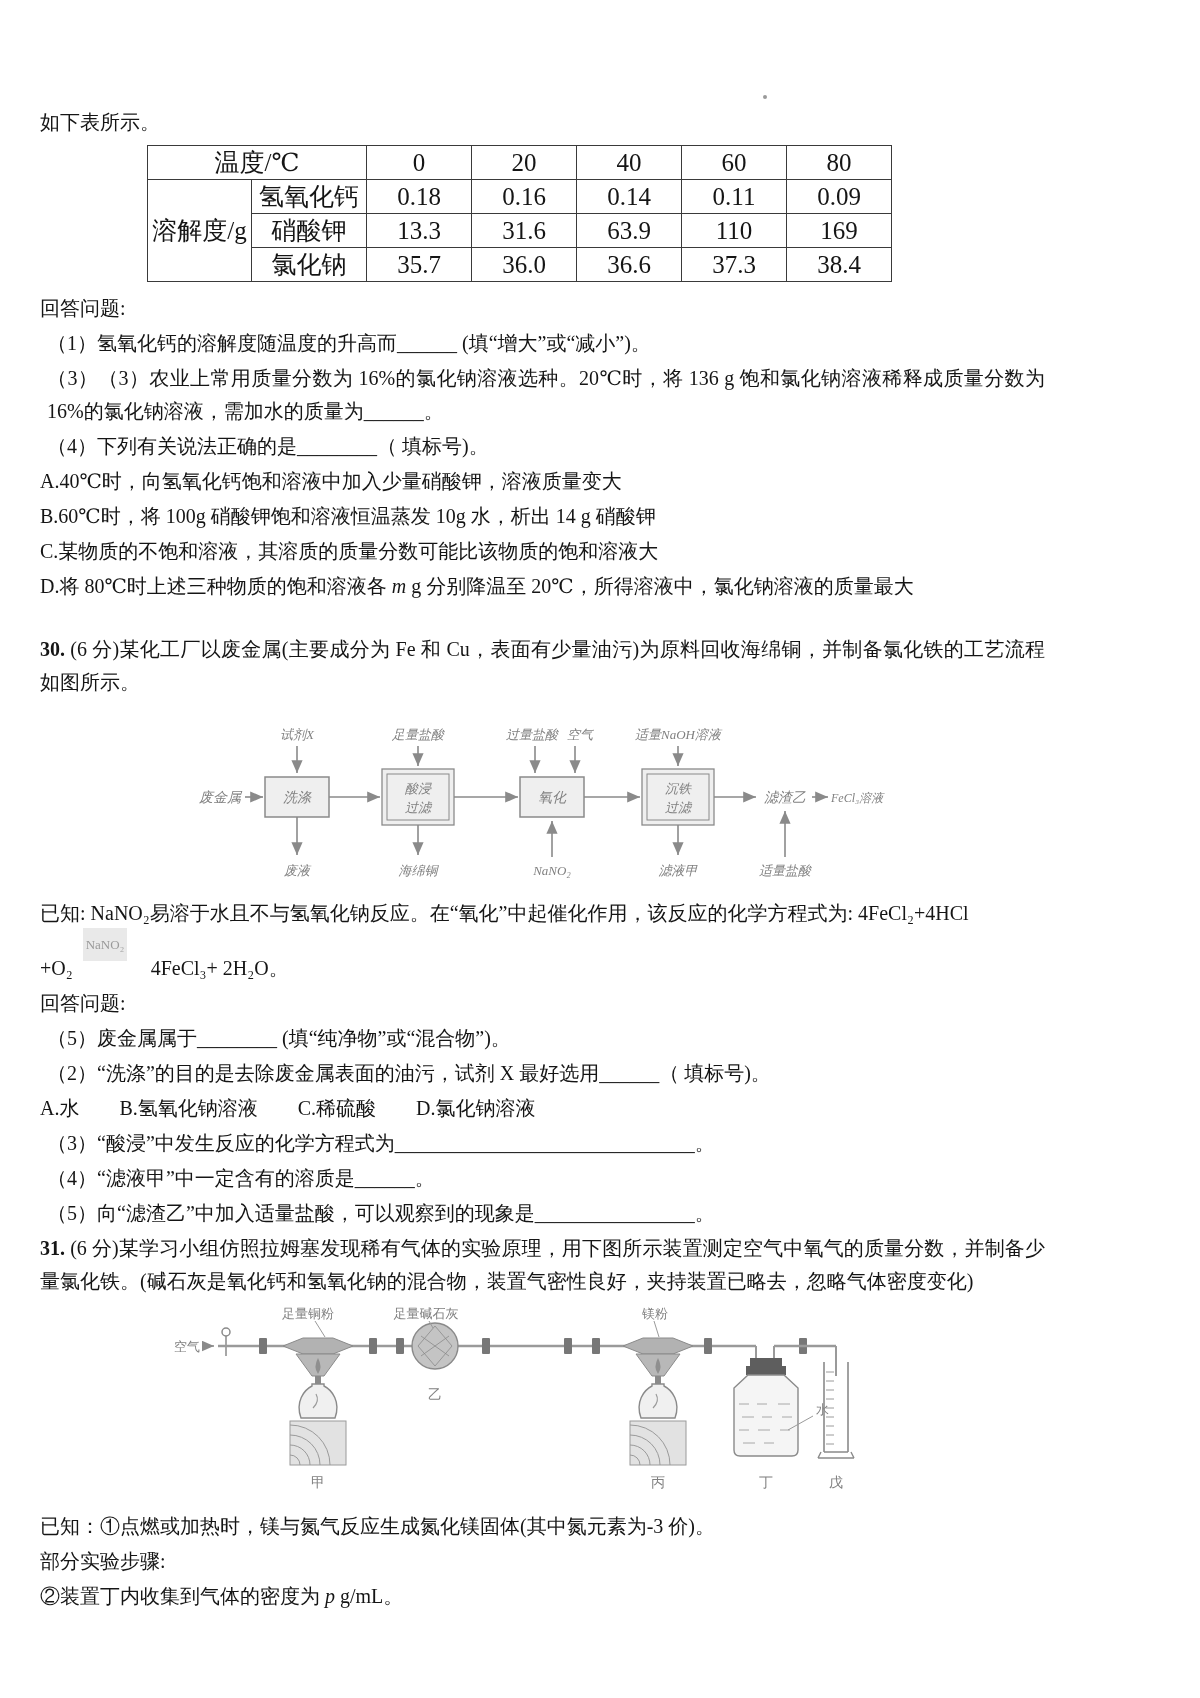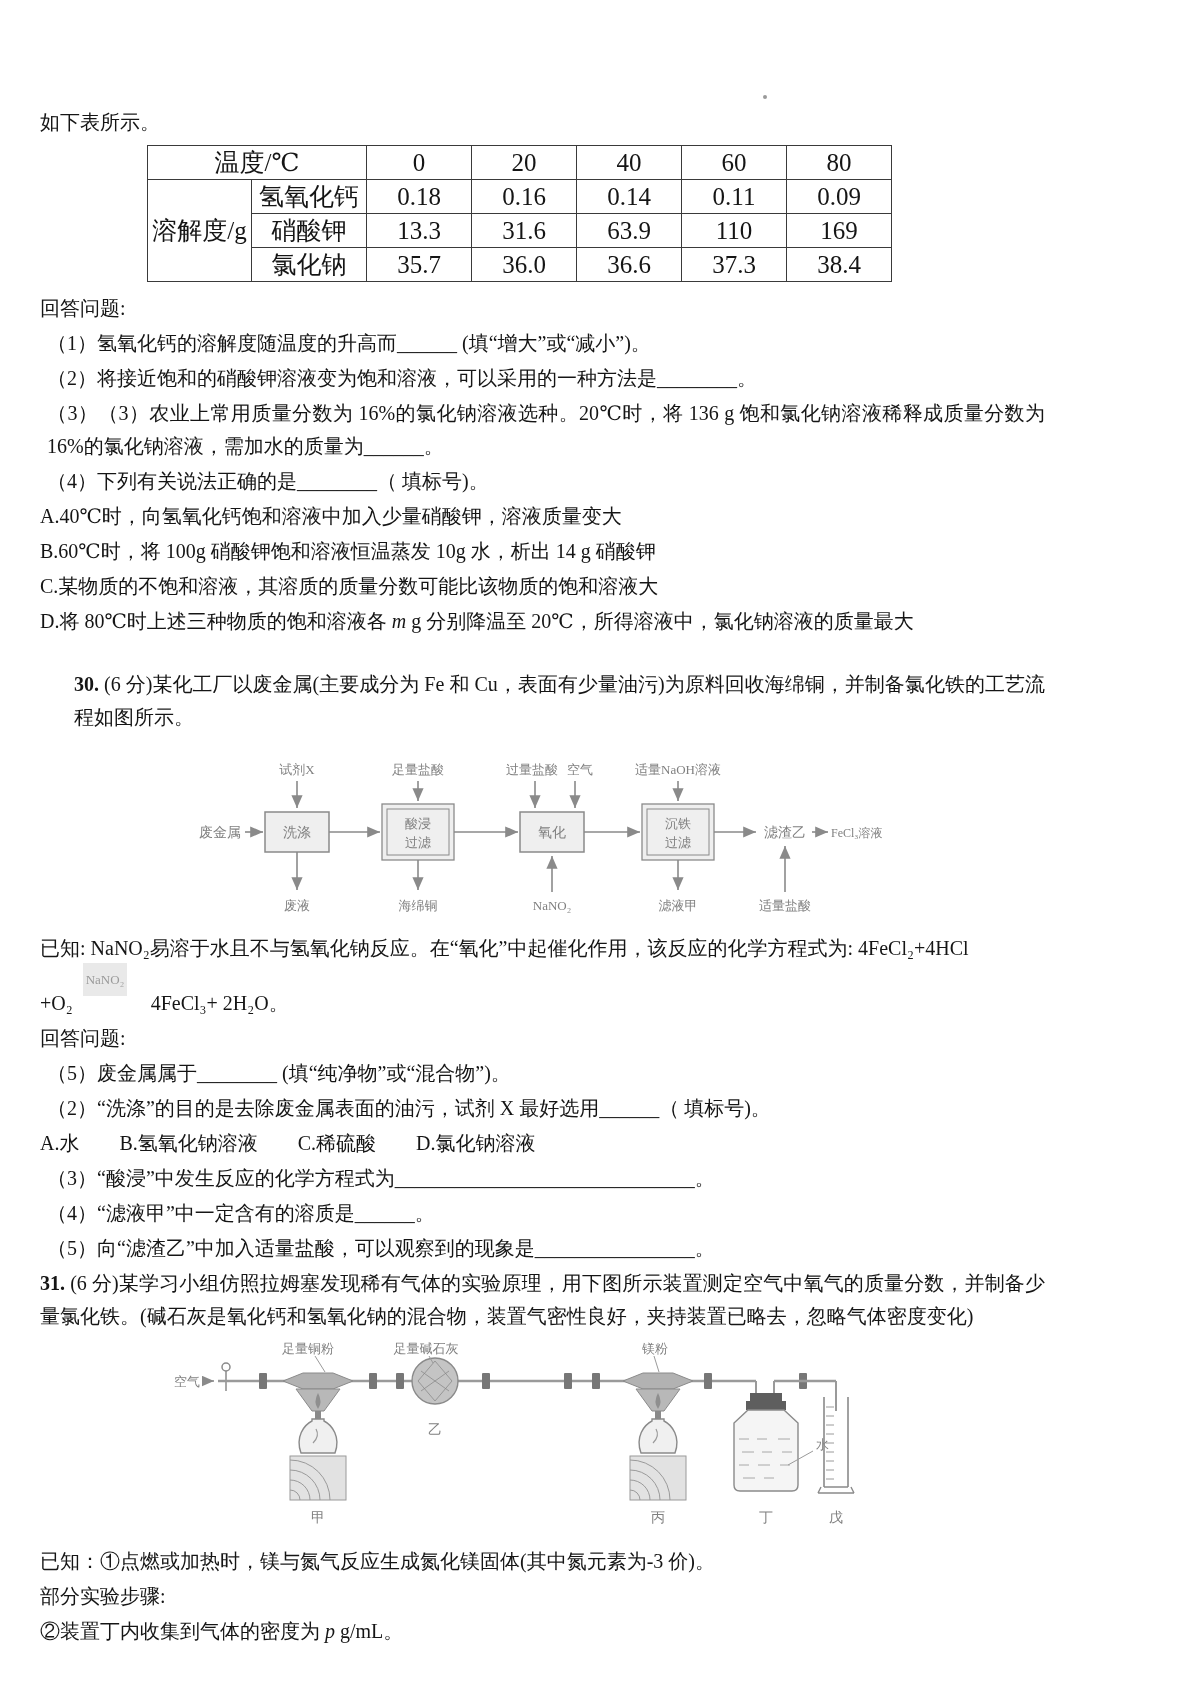--- a/index.html
+++ b/index.html
@@ -13,23 +13,23 @@
   
   table.sol{border-collapse:collapse;margin:6px 0 10px 107px;}
   table.sol td{border:1px solid #3a3a3a;text-align:center;font-size:25px;
                height:29px;padding:0 4px;}
   td.c-head{width:95px;} td.c-sub{width:106px;} td.c-val{width:96px;}
   
   .eqline{margin-top:22px;}
   .cat-wrap{display:inline-block;width:78px;position:relative;height:20px;vertical-align:baseline;}
   .cat{position:absolute;left:10px;top:-27px;font-size:13px;color:#9a9a9a;
        background:#e9e9e9;padding:0 3px;letter-spacing:0;}
-  .gap-top-30{margin-top:30px;margin-left:34px;}
+  .gap-top-30{margin-top:30px;}
   .gap-top-31{}
-  .diagram{margin:10px 0 6px 150px;}
+  .diagram{margin:10px 0 6px 150px;font-style:italic;}
   .diagram2{margin:6px 0 4px 128px;}
   svg text{font-family:"Liberation Serif","DejaVu Serif",serif;fill:#808080;}
   .artifact{position:absolute;left:763px;top:95px;width:4px;height:4px;
             border-radius:50%;background:#9a9a9a;}
 </style>
 </head>
 <body>
 
 <div class="artifact"></div>
 
@@ -70,21 +70,20 @@
       <td>36.0</td>
       <td>36.6</td>
       <td>37.3</td>
       <td>38.4</td>
     </tr>
   </tbody>
     </table>
 
   <p>回答问题:</p>
   <p class="indent">（1）氢氧化钙的溶解度随温度的升高而______ (填“增大”或“减小”)。</p>
-  <p class="indent">（2）将接近饱和的硝酸钾溶液变为饱和溶液，可以采用的一种方法是________。</p>
   <p class="indent">（3）（3）农业上常用质量分数为 16%的氯化钠溶液选种。20℃时，将 136 g 饱和氯化钠溶液稀释成质量分数为 16%的氯化钠溶液，需加水的质量为______。</p>
   <p class="indent">（4）下列有关说法正确的是________（ 填标号)。</p>
   <p>A.40℃时，向氢氧化钙饱和溶液中加入少量硝酸钾，溶液质量变大</p>
   <p>B.60℃时，将 100g 硝酸钾饱和溶液恒温蒸发 10g 水，析出 14 g 硝酸钾</p>
   <p>C.某物质的不饱和溶液，其溶质的质量分数可能比该物质的饱和溶液大</p>
   <p><span>D.将 80℃时上述三种物质的饱和溶液各 </span><span class="var">m</span><span> g 分别降温至 20℃，所得溶液中，氯化钠溶液的质量最大</span></p>
 
   <p class="gap-top-30"><span class="bold">30.</span><span> (6 分)某化工厂以废金属(主要成分为 Fe 和 Cu，表面有少量油污)为原料回收海绵铜，并制备氯化铁的工艺流程如图所示。</span></p>
 
   <div class="diagram">

